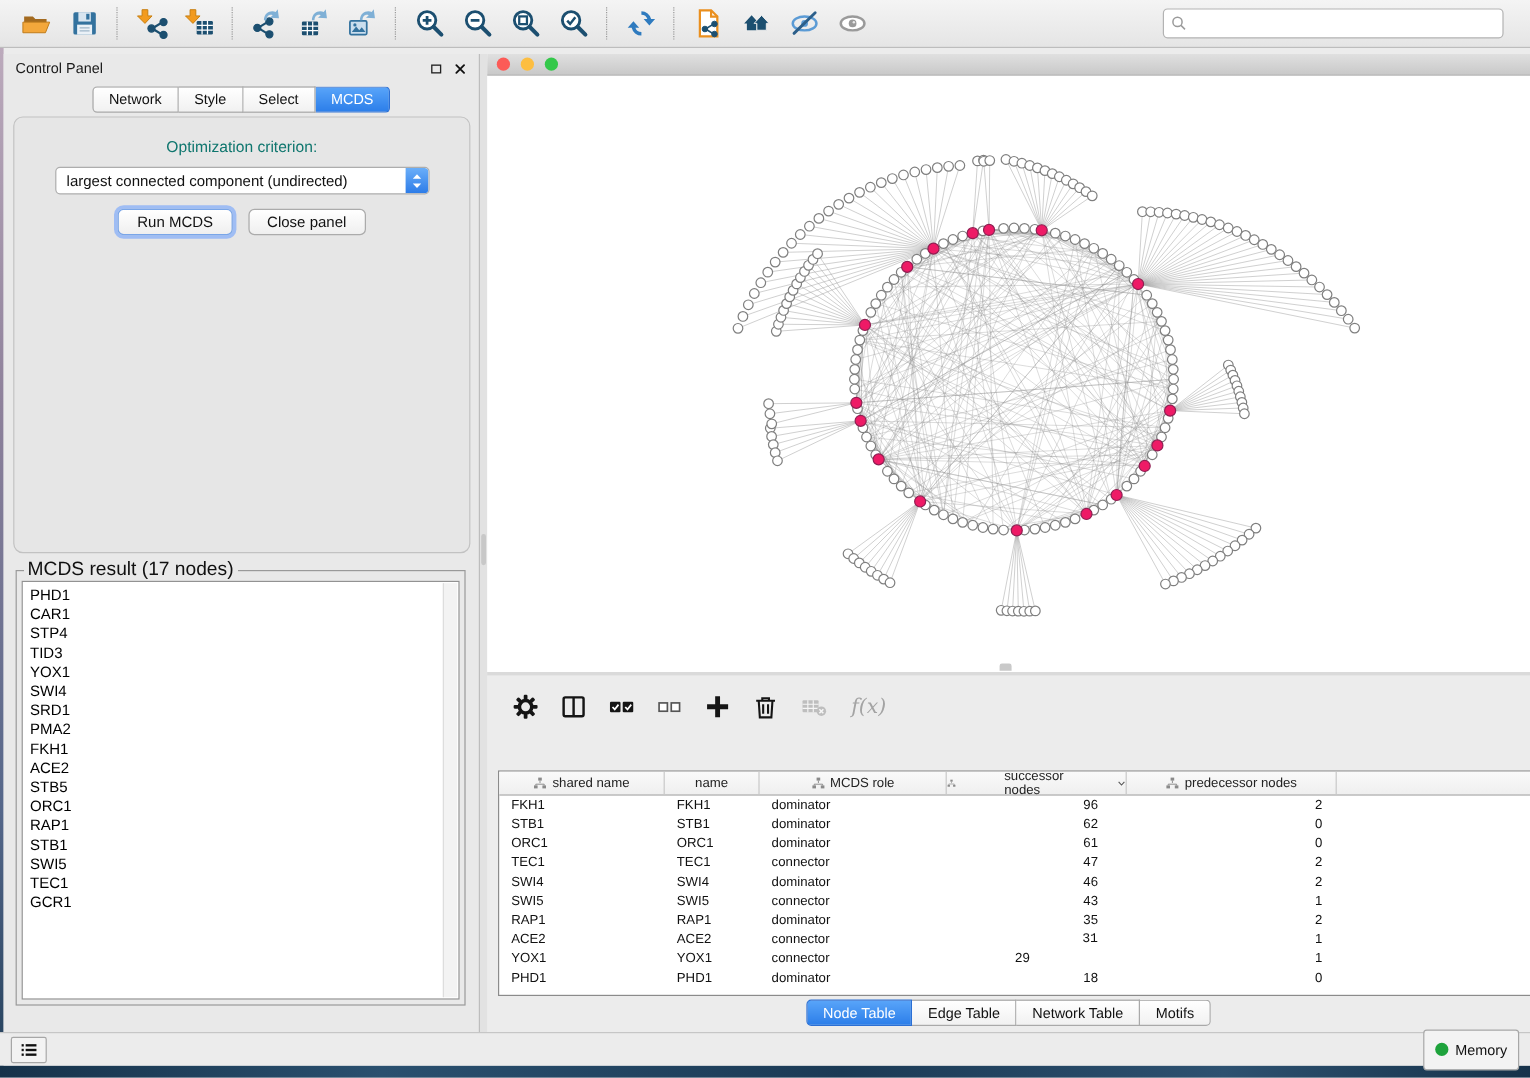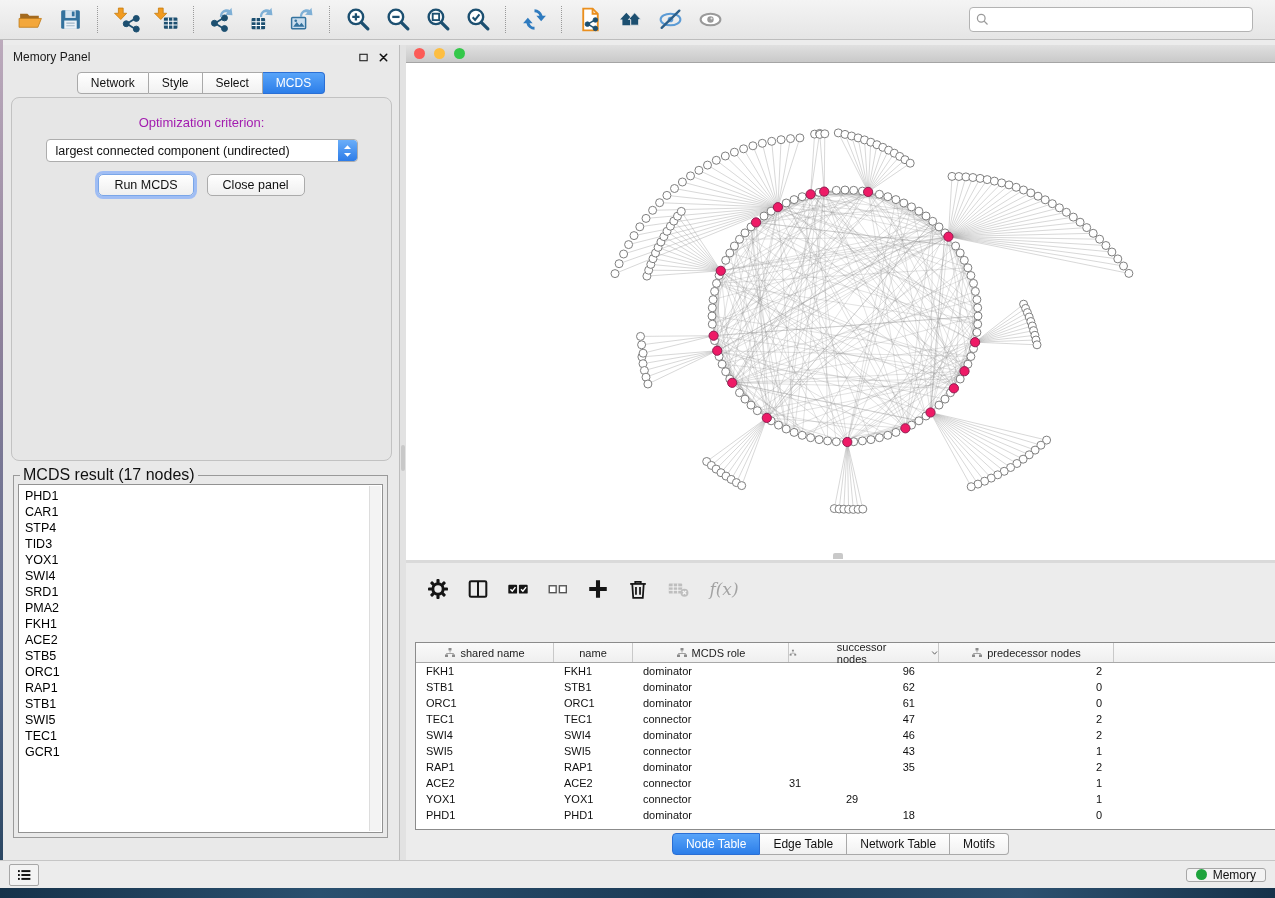--- a/index.html
+++ b/index.html
@@ -25,21 +25,21 @@
   .seg{display:flex;}
   .seg .seg-btn{font-size:12px;font-family:"Liberation Sans",sans-serif;padding:3px 13px;background:linear-gradient(#ffffff,#f1f1f1);border:1px solid #a9a9a9;border-left:none;color:#111;}
   .seg .seg-btn:first-child{border-left:1px solid #a9a9a9;border-radius:4px 0 0 4px;}
   .seg .seg-btn:last-child{border-radius:0 4px 4px 0;}
   .seg .seg-btn.active{background:linear-gradient(#58a4f9,#2c7ee9);color:#fff;border-color:#2b6fd4;}
 
   
   #control-panel{position:absolute;left:3px;top:45px;width:397px;height:815px;background:#e9e9e9;border-right:1px solid #bdbdbd;box-sizing:border-box;}
   #cp-tabs{display:flex;justify-content:center;margin-top:3px;}
   #cp-inner{position:absolute;left:8px;top:52px;width:379px;height:362px;background:#e6e6e6;border:1px solid #c2c2c2;border-radius:8px;}
-  #opt-label{display:block;text-align:center;margin-top:17px;font-size:13px;color:#a21caf;}
+  #opt-label{display:block;text-align:center;margin-top:17px;font-size:13px;color:#0f766e;}
   #opt-select{width:312px;height:23px;margin:9px auto 0;background:#fff;border:1px solid #adadad;border-radius:4px;display:flex;align-items:center;box-sizing:border-box;overflow:hidden;}
   #opt-select .sel-txt{flex:1;font-size:12.5px;padding-left:9px;color:#111;white-space:nowrap;}
   #opt-select .stepper{width:19px;height:100%;background:linear-gradient(#6aaef9,#2d7ce8);display:flex;align-items:center;justify-content:center;border-radius:0 3px 3px 0;}
   #cp-buttons{display:flex;justify-content:center;gap:13px;margin-top:12px;}
   .cp-btn{font-size:12.5px;font-family:"Liberation Sans",sans-serif;padding:3px 15px;background:linear-gradient(#ffffff,#efefef);border:1px solid #ababab;border-radius:5px;color:#111;}
   .cp-btn.focus-ring{box-shadow:0 0 0 3px rgba(100,155,255,.55);border-color:#7aa6e8;}
   #mcds-fieldset{position:absolute;left:10px;top:421px;width:375px;height:372px;border:1px solid #9a9a9a;margin:0;padding:0;box-sizing:border-box;}
   #mcds-fieldset legend{font-size:16px;color:#111;margin-left:6px;padding:0 3px;}
   #mcds-list{position:absolute;left:4px;right:4px;top:0px;bottom:4px;background:#fff;border:1px solid #929292;font-size:12.5px;line-height:16px;color:#000;padding:3px 0 0 6px;box-sizing:border-box;}
   #mcds-scroll{position:absolute;right:1px;top:1px;bottom:1px;width:11px;background:#f3f3f3;border-left:1px solid #ddd;}
@@ -71,21 +71,21 @@
   .th{display:flex;align-items:center;justify-content:center;gap:4px;border-right:1px solid #c9c9c9;box-sizing:border-box;height:100%;}
   .tr{display:flex;height:16px;align-items:center;font-size:11px;color:#111;}
   .td{box-sizing:border-box;white-space:nowrap;overflow:hidden;}
   #tp-scroll-track{position:absolute;right:1px;top:21px;bottom:2px;width:13px;background:#fbfbfb;border-left:1px solid #e3e3e3;}
   #tp-scroll-thumb{position:absolute;right:2px;top:3px;width:9px;height:102px;background:#b5b5b5;border-radius:5px;}
   #tp-tabs{position:absolute;left:0;right:0;top:270px;display:flex;justify-content:center;}
 
   
   #status-bar{position:absolute;left:0;top:860px;width:1275px;height:28px;background:#ececec;border-top:1px solid #c6c6c6;display:flex;align-items:center;padding:0 9px;box-sizing:border-box;}
   #status-list-btn{width:30px;height:22px;border:1px solid #a7a7a7;background:#f3f3f3;border-radius:2px;display:flex;align-items:center;justify-content:center;padding:0;}
-  #memory-btn{margin-left:auto;height:14px;border:1px solid #a7a7a7;background:#f3f3f3;border-radius:3px;display:flex;align-items:center;gap:6px;padding:0 9px;font-size:12px;color:#111;font-family:"Liberation Sans",sans-serif;}
+  #memory-btn{margin-left:auto;height:34px;border:1px solid #a7a7a7;background:#f3f3f3;border-radius:3px;display:flex;align-items:center;gap:6px;padding:0 9px;font-size:12px;color:#111;font-family:"Liberation Sans",sans-serif;}
   #memory-dot{width:11px;height:11px;border-radius:50%;background:#1ea33c;}
 </style>
 </head>
 <body>
 
 <div id="app">
 
   <div id="main-toolbar">
     <div id="tb-items" style="display: flex; align-items: center;">
         <button class="tb-btn">
@@ -245,21 +245,21 @@
         </svg>
       <input type="text" placeholder="" style="">
     </div>
   </div>
 
   <div id="left-strip"></div>
   <div id="wallpaper"></div>
 
   <div id="control-panel">
     <div class="panel-titlebar">
-      <span>Memory Panel</span>
+      <span>Control Panel</span>
       <span class="win-btns">
         <svg viewBox="0 0 24 24">
             <rect x="4" y="5" width="16" height="14" fill="none" stroke="#222" stroke-width="2.4"></rect>
           </svg>
         <svg viewBox="0 0 24 24">
             <path d="M5 5 L19 19 M19 5 L5 19" stroke="#111" stroke-width="3.4" stroke-linecap="round"></path>
           </svg>
       </span>
     </div>
     <div id="cp-tabs">
@@ -737,21 +737,21 @@
             <div class="td" style="width: 138px; padding-left: 10px;">RAP1</div>
             <div class="td" style="width: 79px; padding-left: 10px;">RAP1</div>
             <div class="td" style="width: 156px; padding-left: 10px;">dominator</div>
             <div class="td" style="width: 150px; text-align: right; padding-right: 24px;">35</div>
             <div class="td" style="width: 175px; text-align: right; padding-right: 12px;">2</div>
           </div>
           <div class="tr">
             <div class="td" style="width: 138px; padding-left: 10px;">ACE2</div>
             <div class="td" style="width: 79px; padding-left: 10px;">ACE2</div>
             <div class="td" style="width: 156px; padding-left: 10px;">connector</div>
-            <div class="td" style="width: 150px; padding-right: 24px;">31</div>
+            <div class="td" style="width: 150px; text-align: right; padding-right: 24px; font-family: Liberation Mono, monospace;">31</div>
             <div class="td" style="width: 175px; text-align: right; padding-right: 12px;">1</div>
           </div>
           <div class="tr">
             <div class="td" style="width: 138px; padding-left: 10px;">YOX1</div>
             <div class="td" style="width: 79px; padding-left: 10px;">YOX1</div>
             <div class="td" style="width: 156px; padding-left: 10px;">connector</div>
             <div class="td" style="width: 150px; text-align: center; padding-right: 24px;">29</div>
             <div class="td" style="width: 175px; text-align: right; padding-right: 12px;">1</div>
           </div>
           <div class="tr">

